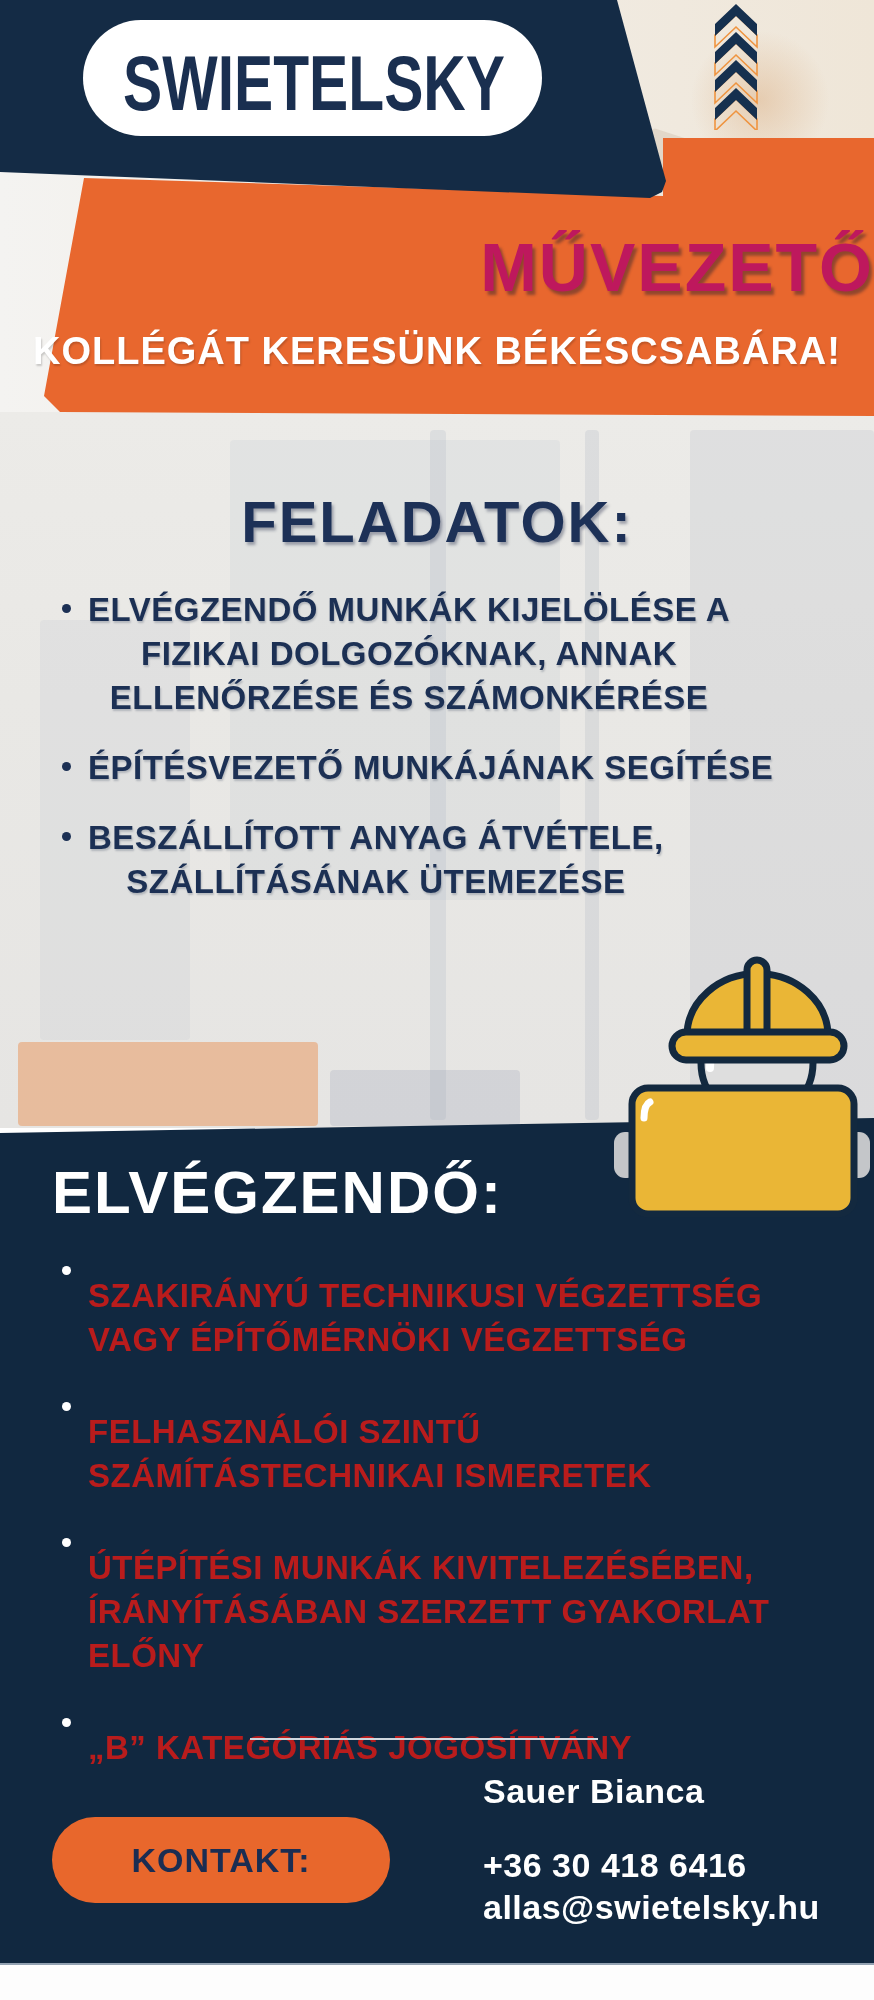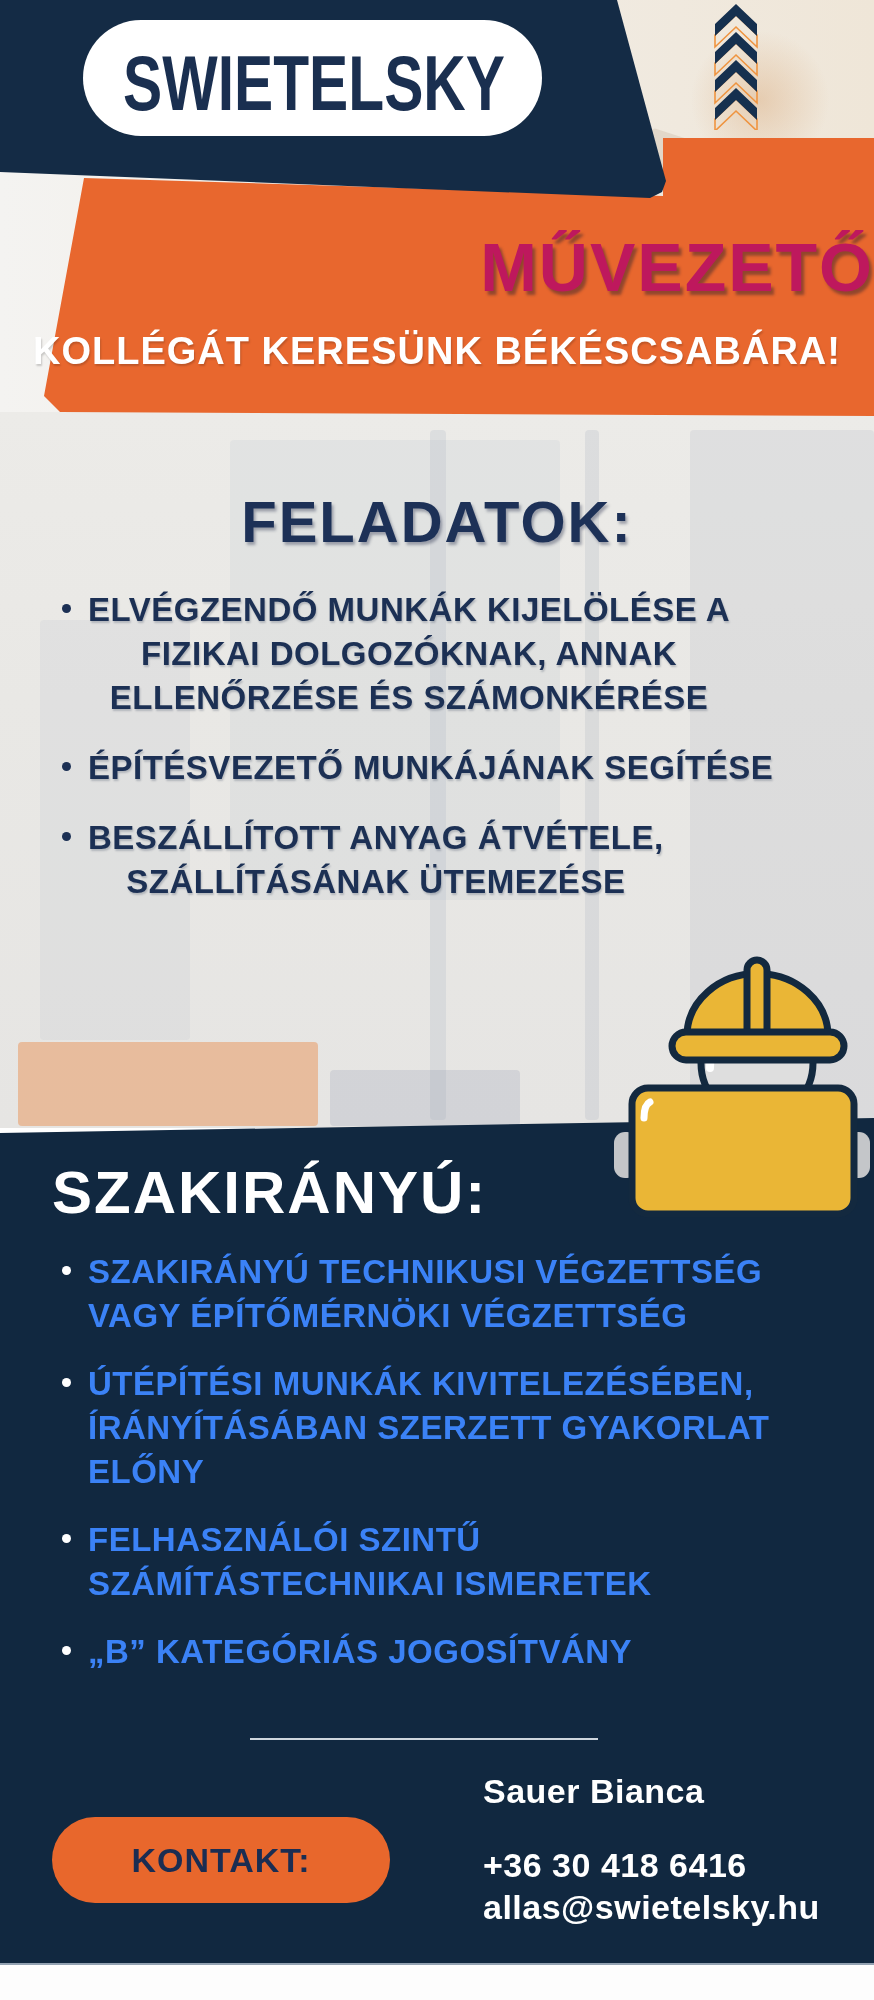--- a/index.html
+++ b/index.html
@@ -82,21 +82,21 @@
     background:#112840;
     clip-path:polygon(0 15px,874px 0,874px 845px,0 845px);
   }
   .req-heading{
     position:absolute;left:52px;top:1158px;
     font-size:60px;font-weight:bold;letter-spacing:2px;color:#ffffff;
   }
   .req-list{left:62px;top:1250px;width:790px;}
   .req-list .dot{background:#ffffff;}
   .req-list li{margin-bottom:24px;}
-  .req-list .bullet-text{color:#3b82f6;}
+  .req-list .bullet-text{color:#b91c1c;margin-top:24px;}
 
   
   .worker{position:absolute;left:610px;top:948px;z-index:5;}
 
   
   .divider{position:absolute;left:250px;top:1738px;width:348px;height:2px;background:#cfd6dd;}
   .contact-name,.contact-phone,.contact-email{
     position:absolute;left:483px;font-size:34px;font-weight:bold;color:#ffffff;letter-spacing:.5px;
   }
   .contact-name{top:1772px;}
@@ -169,37 +169,37 @@
       <span class="bullet-text">ÉPÍTÉSVEZETŐ MUNKÁJÁNAK SEGÍTÉSE</span>
     </li>
     <li>
       <span class="dot"></span>
       <span class="bullet-text">BESZÁLLÍTOTT ANYAG ÁTVÉTELE,
 SZÁLLÍTÁSÁNAK ÜTEMEZÉSE</span>
     </li>
   </ul>
 
   <div class="navy-section"></div>
-  <div class="req-heading">SZAKIRÁNYÚ:</div>
+  <div class="req-heading">ELVÉGZENDŐ:</div>
   <ul class="bullets req-list">
     <li>
       <span class="dot"></span>
       <span class="bullet-text">SZAKIRÁNYÚ TECHNIKUSI VÉGZETTSÉG
 VAGY ÉPÍTŐMÉRNÖKI VÉGZETTSÉG</span>
+    </li>
+    <li>
+      <span class="dot"></span>
+      <span class="bullet-text">FELHASZNÁLÓI SZINTŰ
+SZÁMÍTÁSTECHNIKAI ISMERETEK</span>
     </li>
     <li>
       <span class="dot"></span>
       <span class="bullet-text">ÚTÉPÍTÉSI MUNKÁK KIVITELEZÉSÉBEN,
 ÍRÁNYÍTÁSÁBAN SZERZETT GYAKORLAT
 ELŐNY</span>
-    </li>
-    <li>
-      <span class="dot"></span>
-      <span class="bullet-text">FELHASZNÁLÓI SZINTŰ
-SZÁMÍTÁSTECHNIKAI ISMERETEK</span>
     </li>
     <li>
       <span class="dot"></span>
       <span class="bullet-text">„B” KATEGÓRIÁS JOGOSÍTVÁNY</span>
     </li>
   </ul>
 
   <svg class="worker" width="264" height="272" viewBox="0 0 264 272">
 
     <circle cx="147" cy="115" r="56" fill="#dedede" stroke="#13293f" stroke-width="7"></circle>

